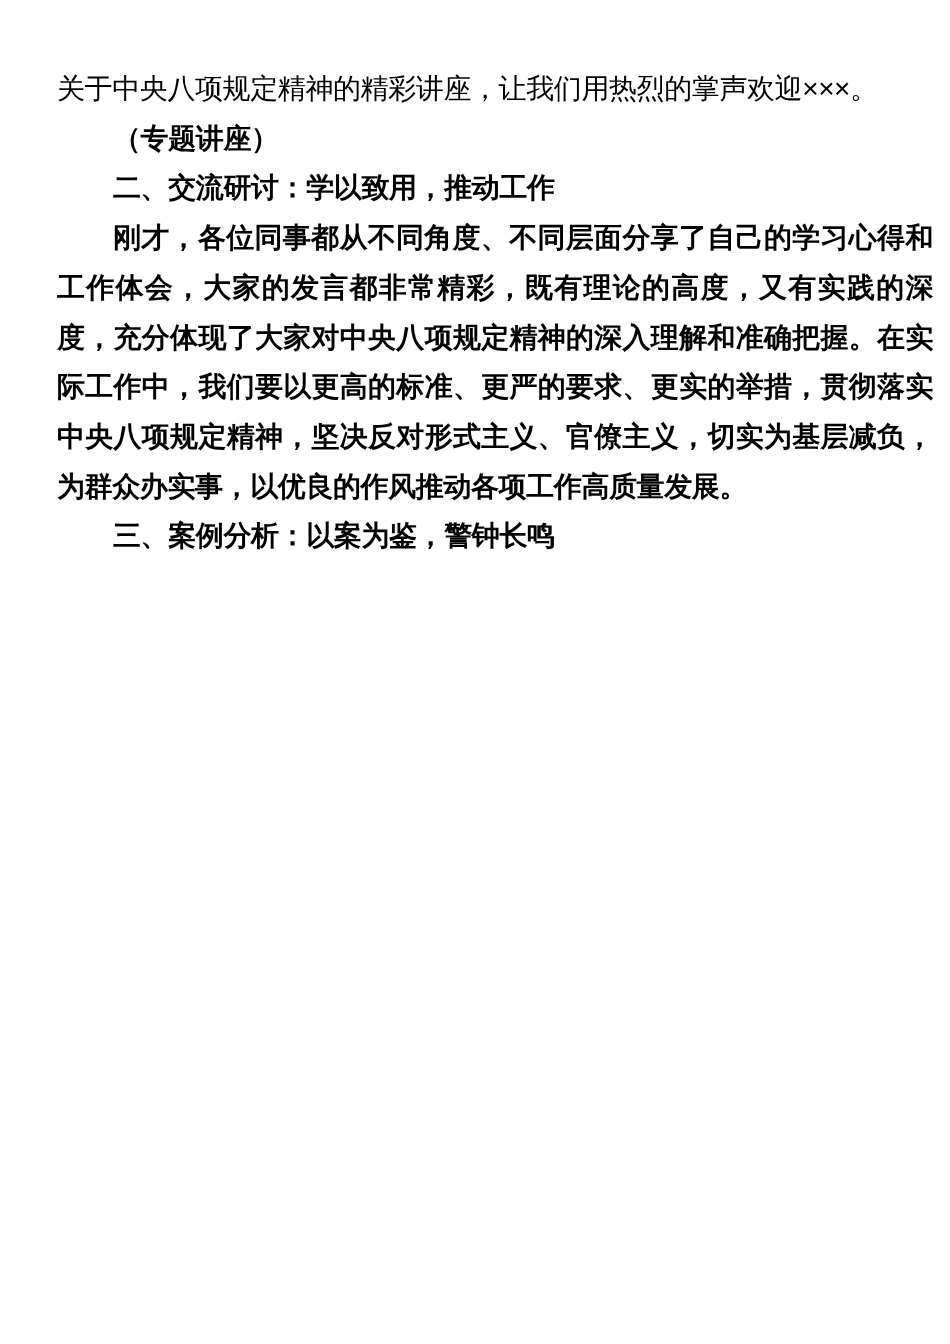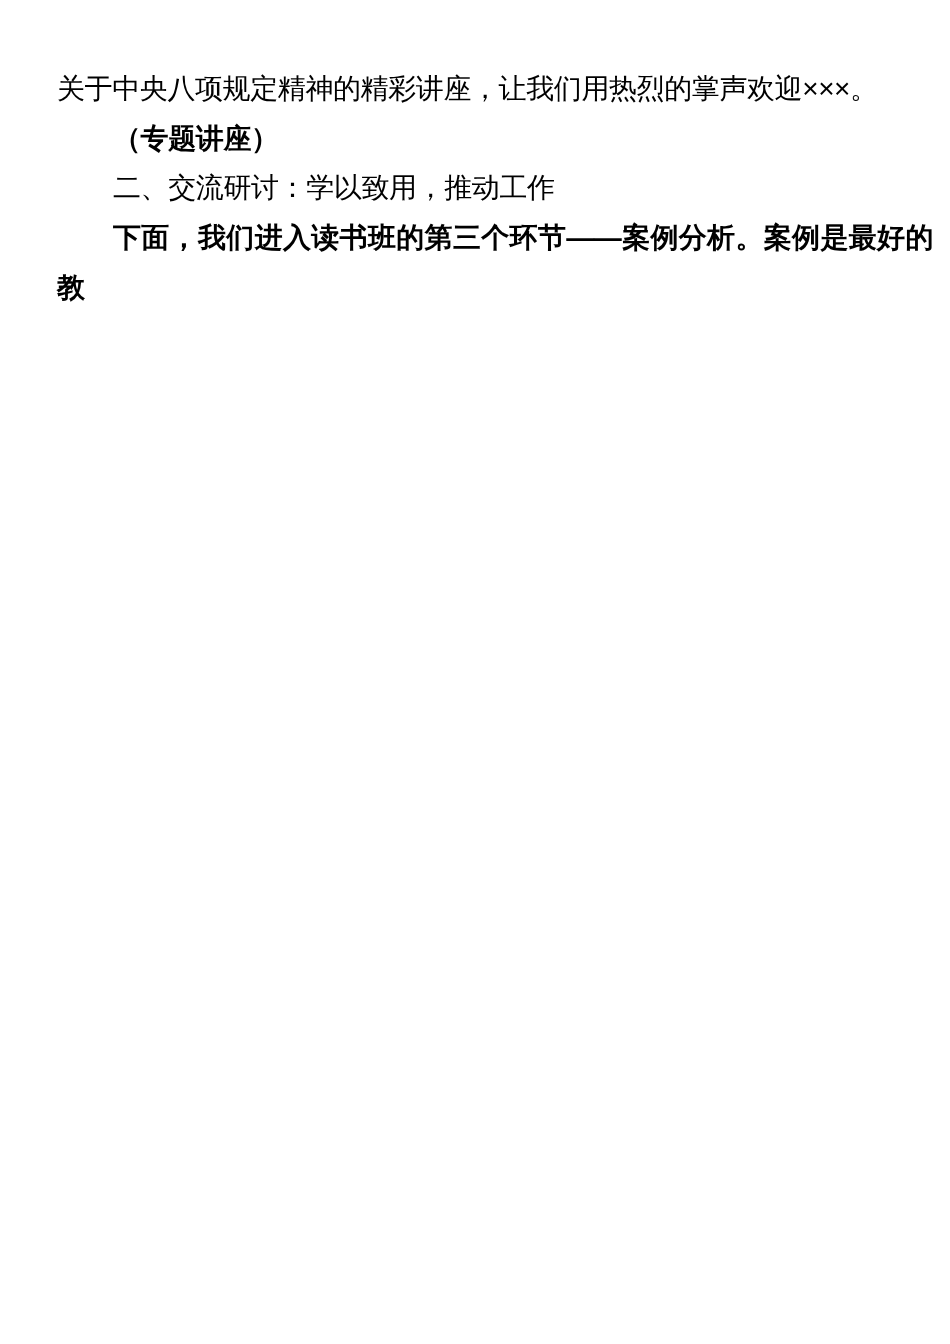--- a/index.html
+++ b/index.html
@@ -38,26 +38,27 @@
   p.body,
   p.stage-direction,
   p.heading {
     text-indent: 2em;
     font-weight: bold;
   }
   p.body-continued {
     text-indent: 0;
   }
   p.heading {
-    font-weight: normal;
+    font-weight: bold;
   }
 </style>
 </head>
 <body style="background: rgb(255, 255, 255);">
 
 <div class="page">
   <div class="doc-body" style="color: rgb(0, 0, 0);">
       <p class="body-continued">关于中央八项规定精神的精彩讲座，让我们用热烈的掌声欢迎×××。</p>
       <p class="stage-direction">（专题讲座）</p>
       <p class="heading">二、交流研讨：学以致用，推动工作</p>
-      <p class="body">下面，我们进入读书班的第三个环节——案例分析。案例是最好的教</p>
+      <p class="body">刚才，各位同事都从不同角度、不同层面分享了自己的学习心得和工作体会，大家的发言都非常精彩，既有理论的高度，又有实践的深度，充分体现了大家对中央八项规定精神的深入理解和准确把握。在实际工作中，我们要以更高的标准、更严的要求、更实的举措，贯彻落实中央八项规定精神，坚决反对形式主义、官僚主义，切实为基层减负，为群众办实事，以优良的作风推动各项工作高质量发展。</p>
+      <p class="heading">三、案例分析：以案为鉴，警钟长鸣</p>
     </div>
 </div>
 
 </body></html>

